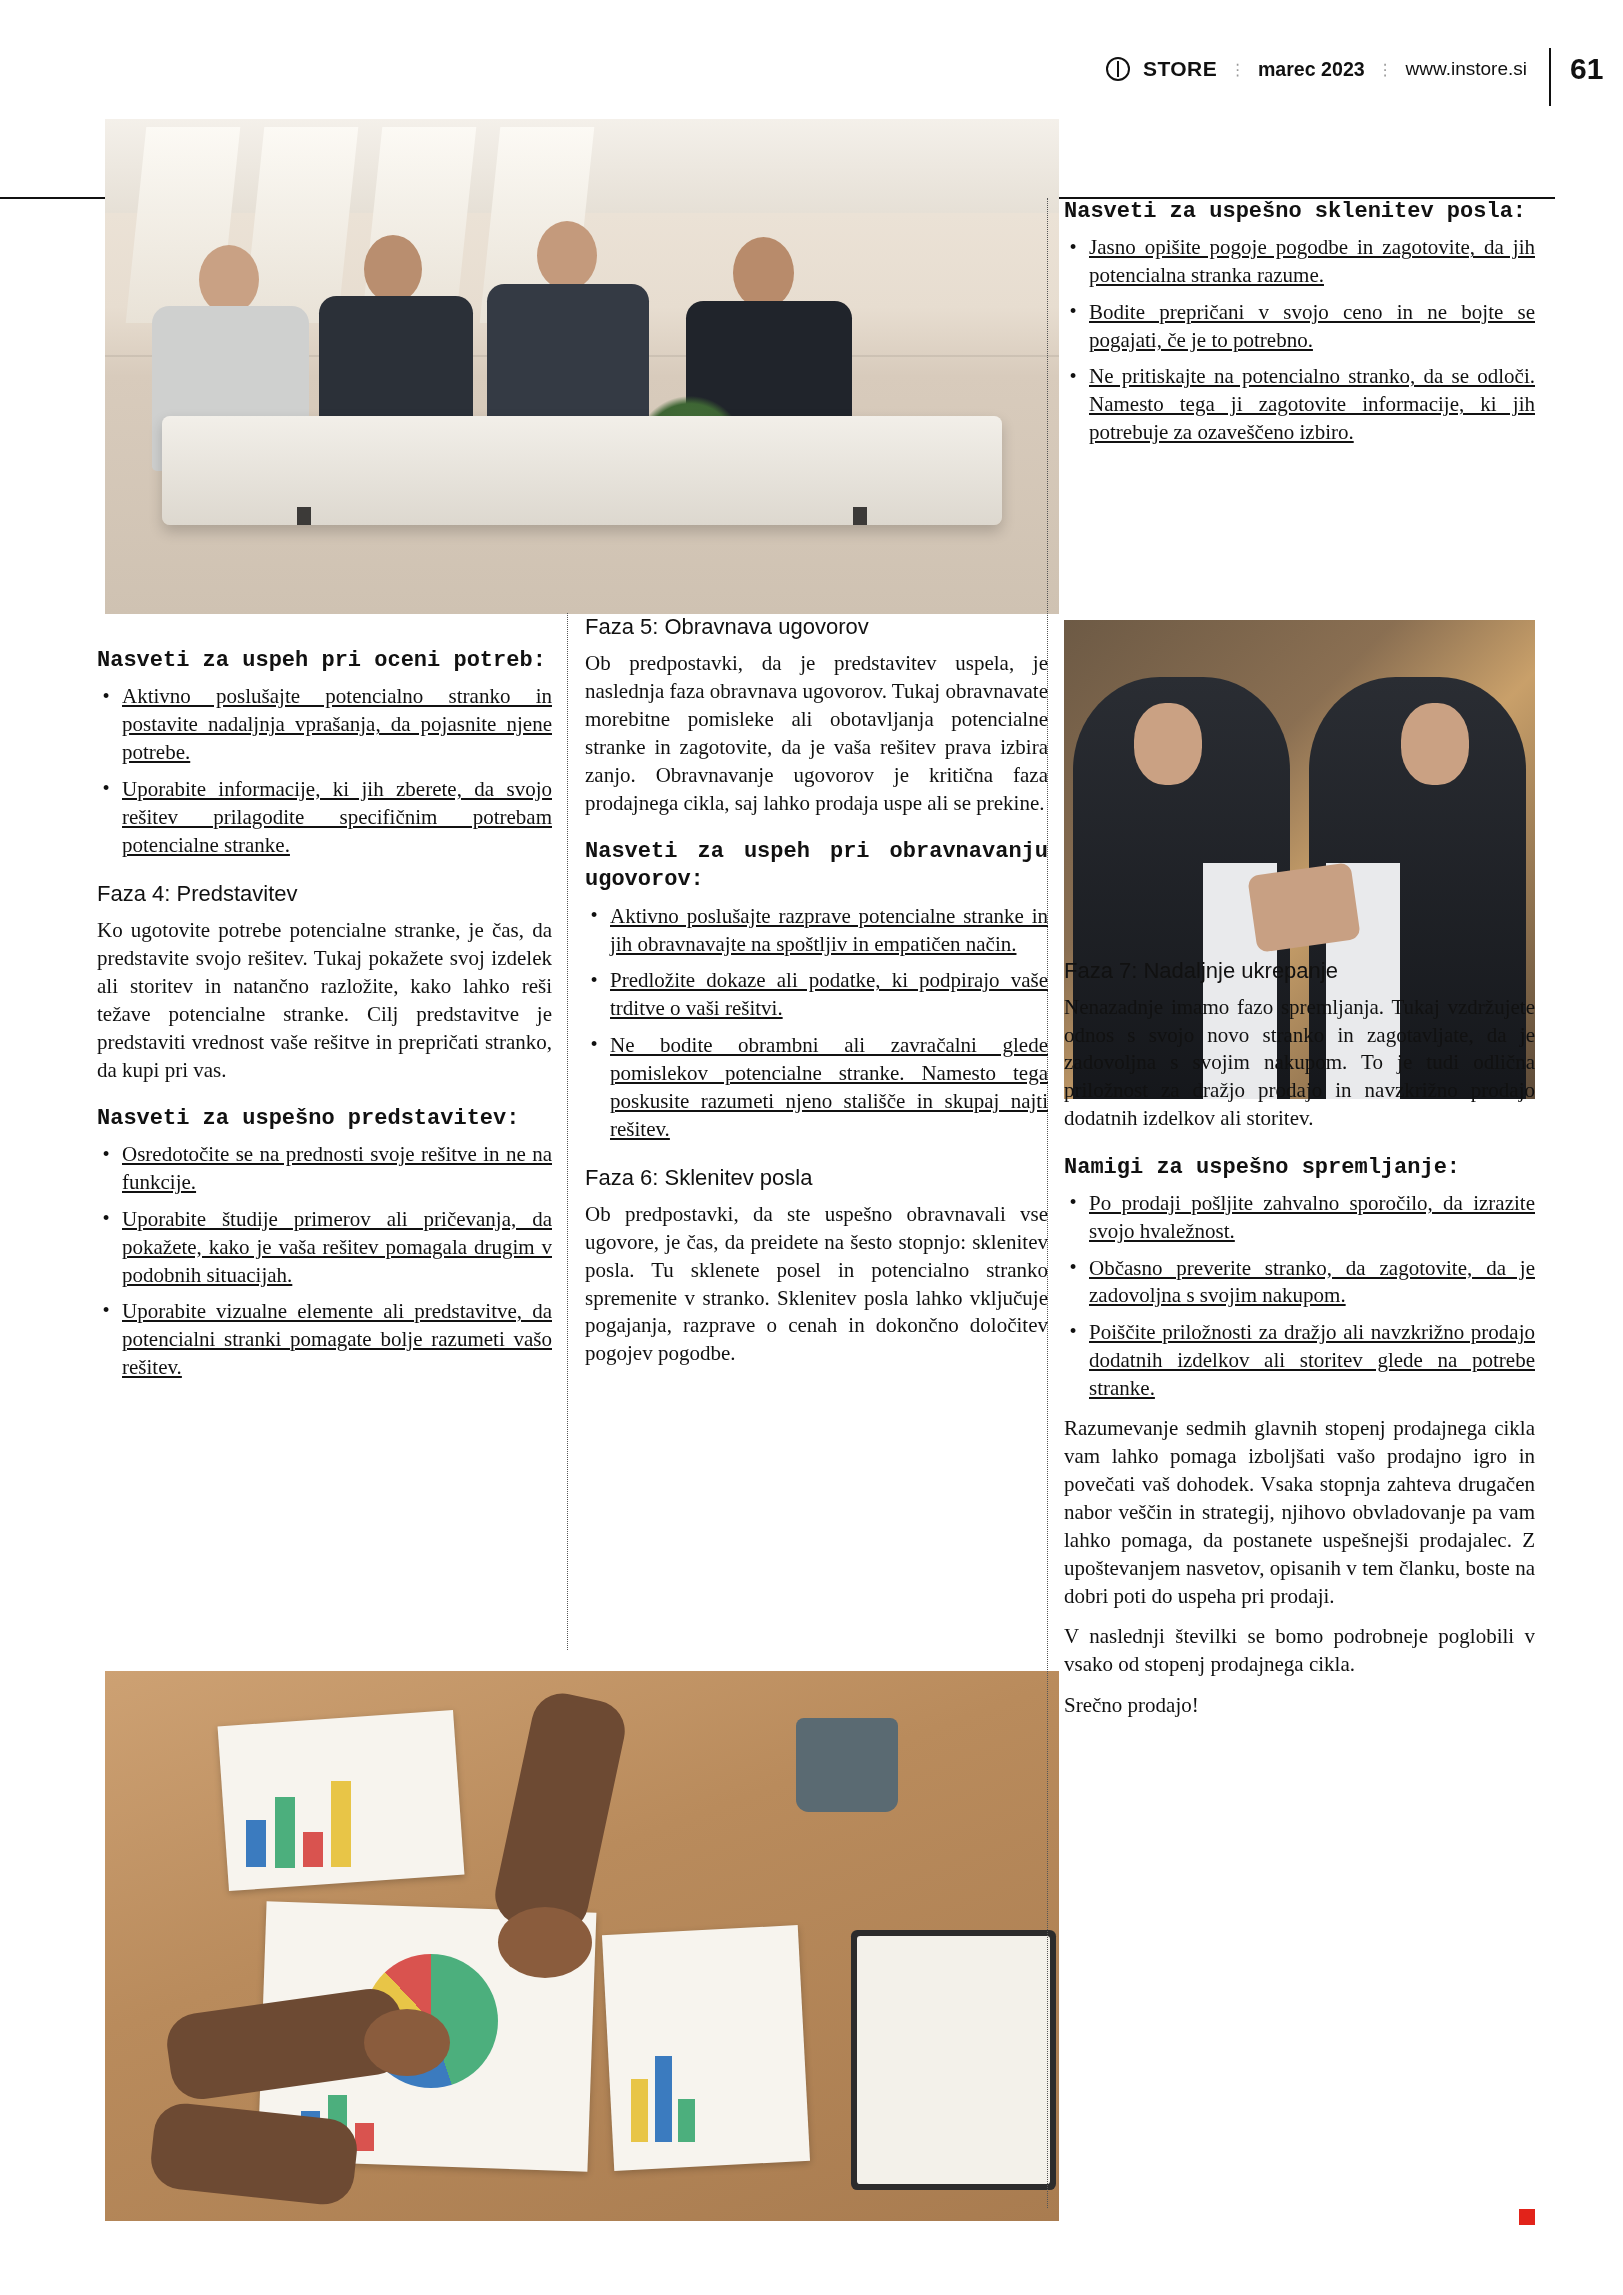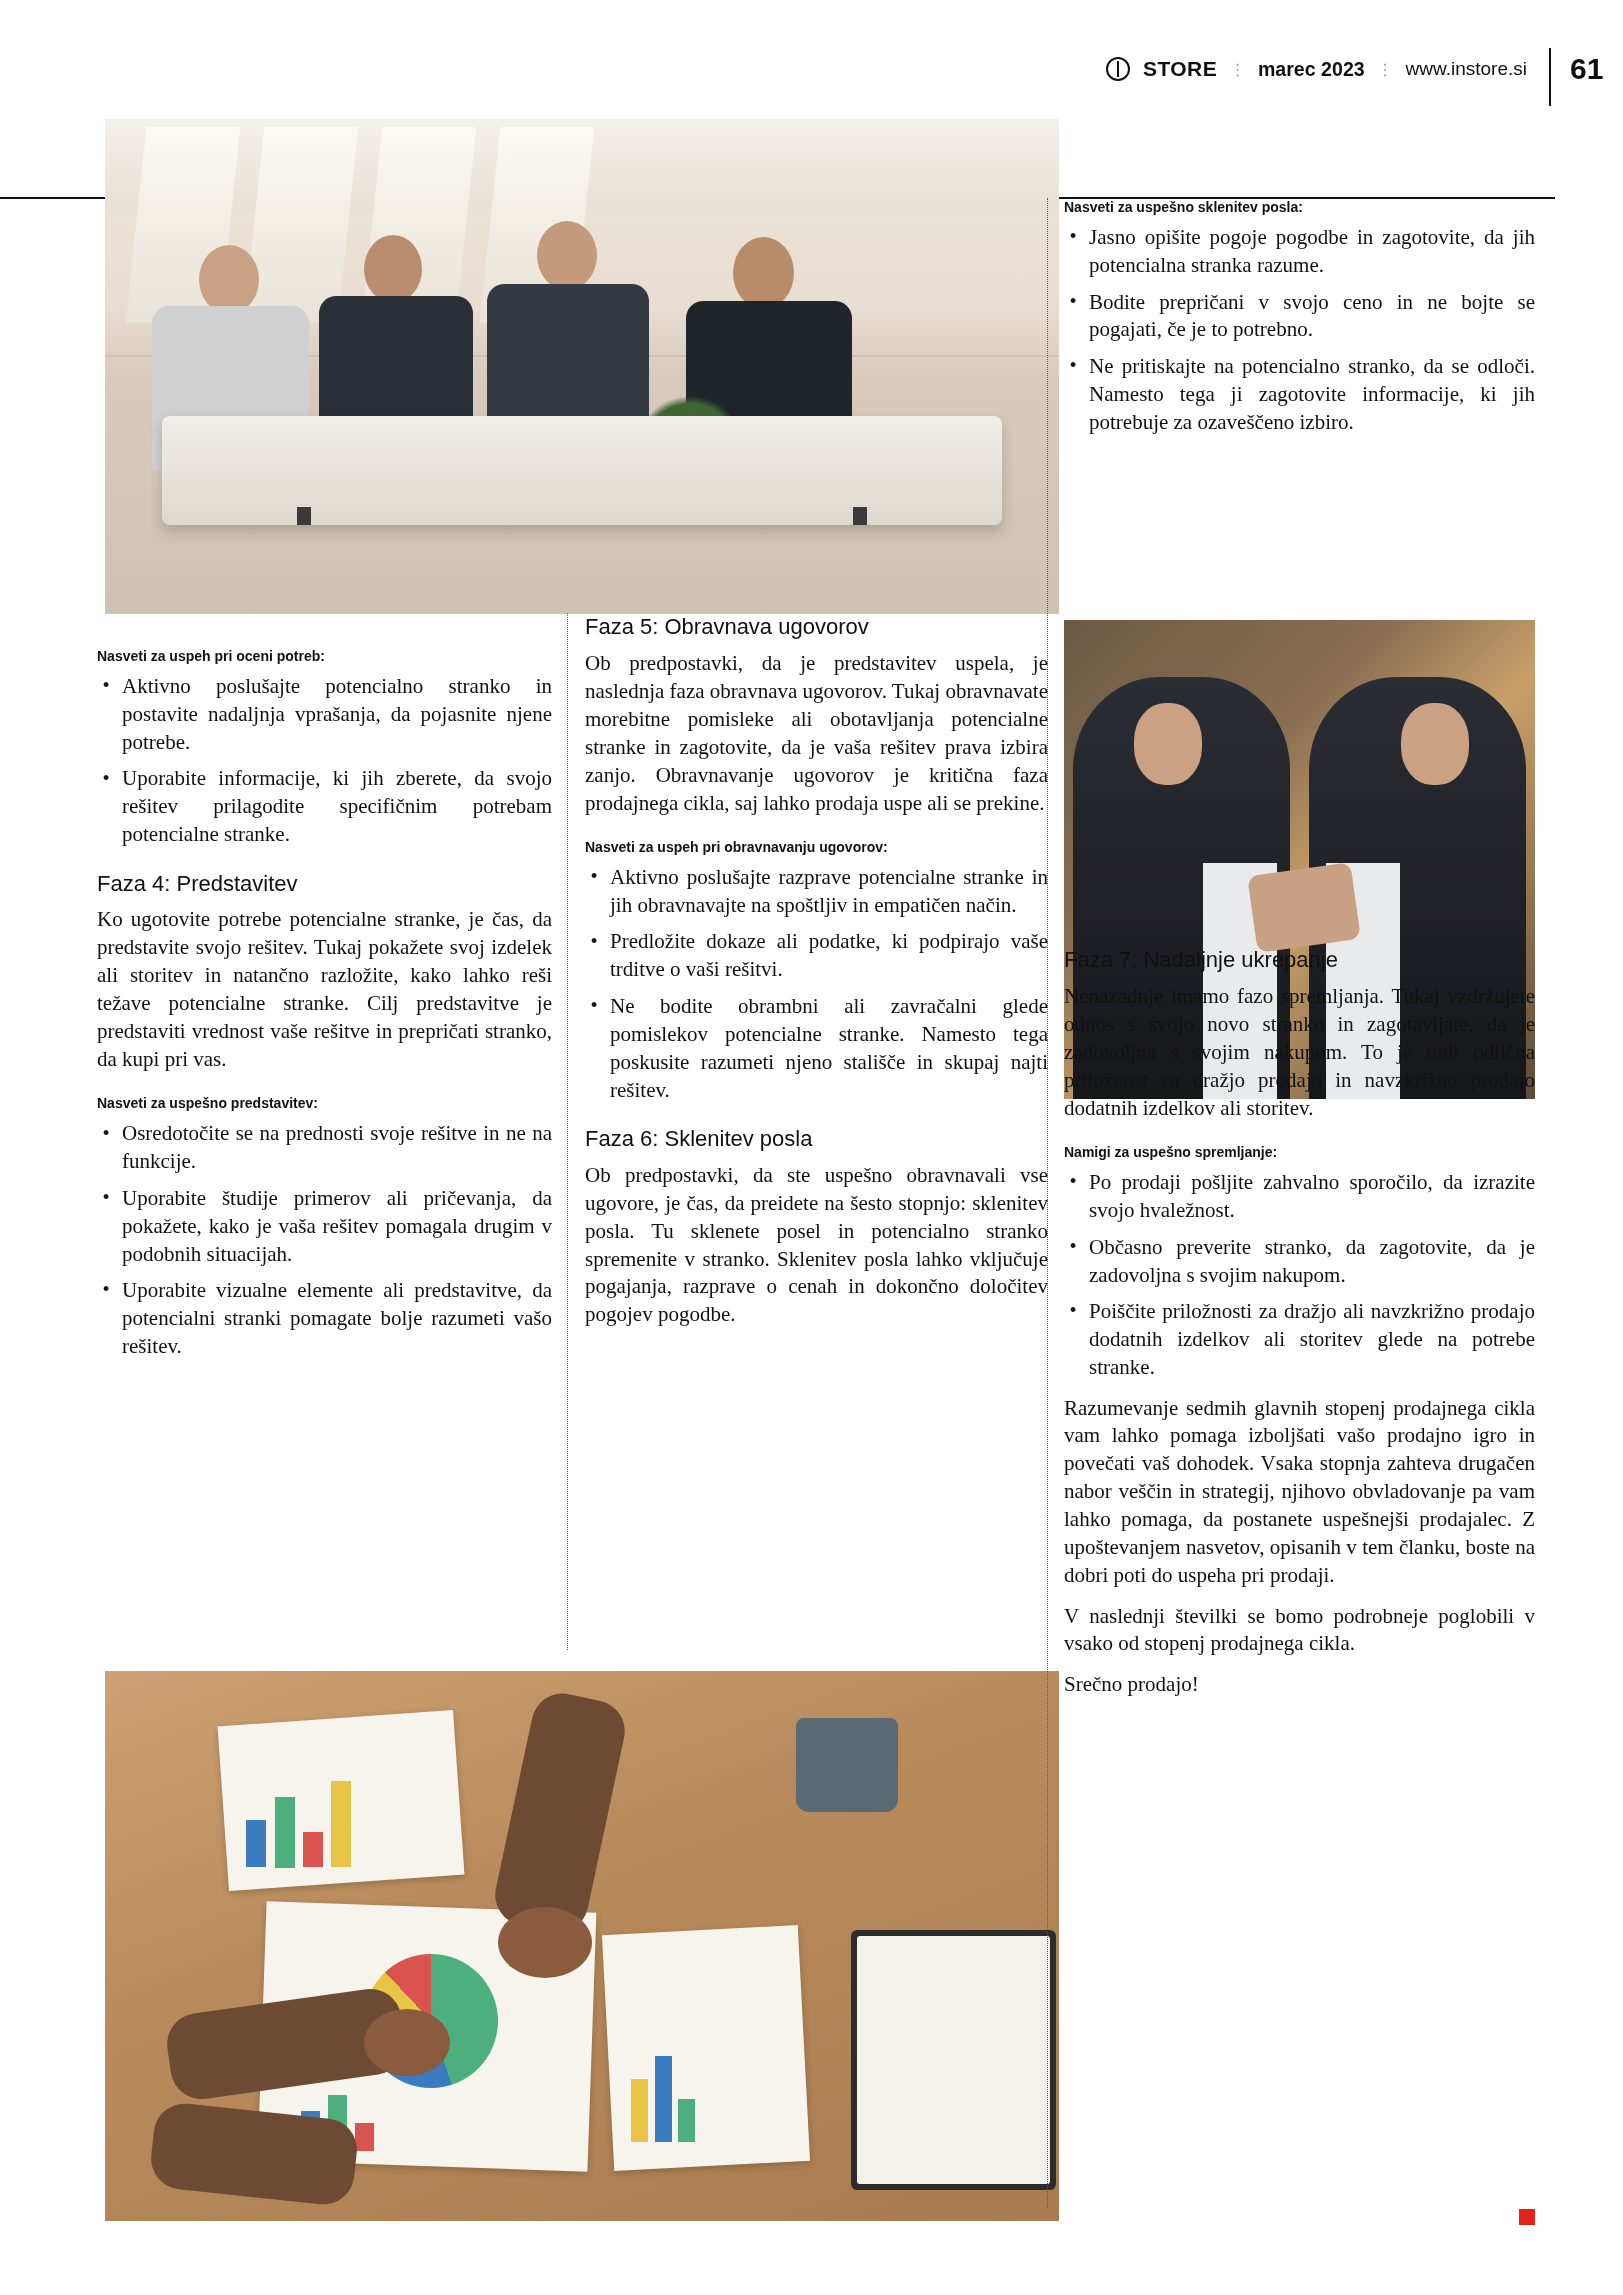--- a/index.html
+++ b/index.html
@@ -125,42 +125,43 @@
 
   .col .h-sans {
     font-family: "Liberation Sans", sans-serif;
     font-weight: normal;
     font-size: 22px;
     line-height: 1.25;
     margin: 20.4px 0 9.4px 0;
     text-align: left;
   }
   .col .h-serif {
-    font-family: Liberation Sans, sans-serif;
+    font-family: Liberation Mono, monospace;
     font-weight: bold;
-    font-size: 14px;
+    font-size: 22px;
     line-height: 1.3;
     margin: 20.4px 0 7.9px 0;
     text-align: left;
   }
   .col .h-serif.just { text-align: justify; }
   .col p {
     margin: 0 0 12.6px 0;
     text-indent: 0;
   }
   .col ul {
     list-style: none;
     margin: 0 0 12.6px 0;
     padding: 0;
   }
   .col ul li {
     position: relative;
     padding-left: 25px;
     margin-bottom: 8.6px;
     text-align: justify;
+    text-decoration: underline;
   }
   .col ul li::before {
     content: "\2022";
     position: absolute;
     left: 5.5px;
     top: -0.8px;
     font-size: 20.4px;
     line-height: 1.33;
   }
   .col .first-block { margin-top: 0; }

